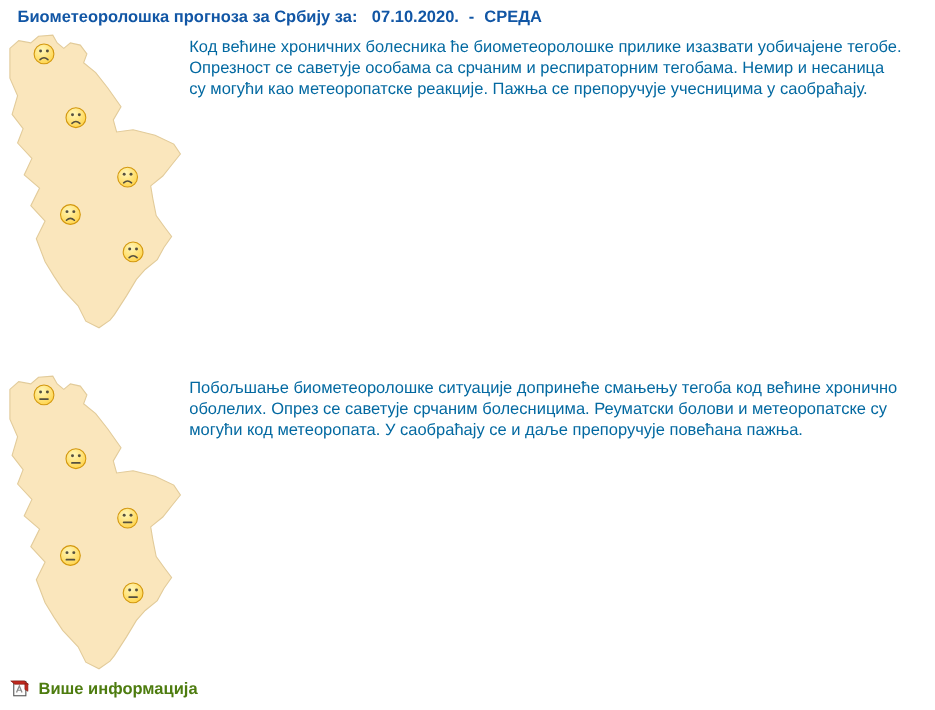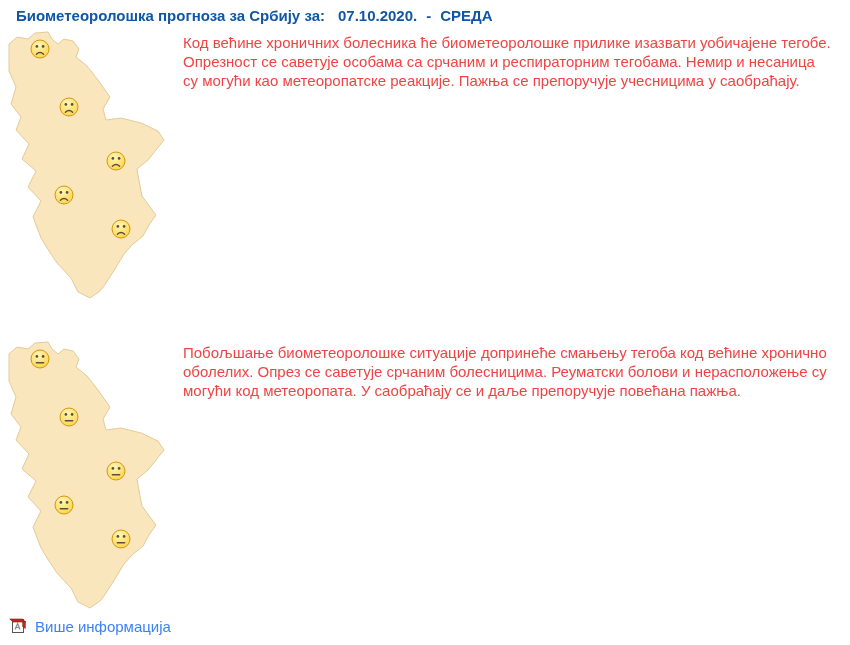--- a/index.html
+++ b/index.html
@@ -23,36 +23,36 @@
   #title-2 { top: 317px; }
 
   .map {
     position: absolute; left: 4px;
     width: 172px; height: 276px;
   }
   #map-1 { top: 30px; }
   #map-2 { top: 340px; }
 
   .forecast {
-    position: absolute; left: 183px; width: 648px;
+    position: absolute; left: 172px; width: 648px;
     margin: 0; font-size: 15px; line-height: 19px;
-    color: #ef4444; text-align: left;
+    color: #0369a1; text-align: left;
   }
   #forecast-1 { top: 33px; }
   #forecast-2 { top: 343px; }
 
   .footer {
     position: absolute; left: 9px; top: 617px;
     display: flex; align-items: center;
     text-decoration: none; cursor: pointer;
   }
   .footer .pdf-ic { width: 18px; height: 18px; display: inline-block; }
   .footer .link-label {
-    margin-left: 8px; font-size: 15px; font-weight: normal;
-    color: #3b82f6;
+    margin-left: 8px; font-size: 15px; font-weight: bold;
+    color: #4d7c0f;
   }
 </style>
 </head>
 <body>
 
 <div class="page">
 
   <h2 class="sec-title" id="title-1"><span>Биометеоролошка прогноза за Србију за:</span><span class="t-date">07.10.2020.</span><span class="t-sep">-</span><span class="t-day">СРЕДА</span></h2>
 
   <div class="map" id="map-1"><svg width="172" height="276" viewBox="0 0 172 276">
@@ -131,21 +131,21 @@
           <line x1="56.4" y1="168.8" x2="63.6" y2="168.8" stroke="#55503f" stroke-width="1.6" stroke-linecap="round"></line>
         </g>
         <g>
           <circle cx="117" cy="199" r="9" fill="url(#sgrad)" stroke="#d3980f" stroke-width="1"></circle>
           <circle cx="113.9" cy="196.4" r="1.35" fill="#55503f"></circle>
           <circle cx="120.1" cy="196.4" r="1.35" fill="#55503f"></circle>
           <line x1="113.4" y1="202.8" x2="120.6" y2="202.8" stroke="#55503f" stroke-width="1.6" stroke-linecap="round"></line>
         </g>
       </svg></div>
 
-  <p class="forecast" id="forecast-2">Побољшање биометеоролошке ситуације допринеће смањењу тегоба код већине хронично оболелих. Опрез се саветује срчаним болесницима. Реуматски болови и нерасположење су могући код метеоропата. У саобраћају се и даље препоручује повећана пажња.</p>
+  <p class="forecast" id="forecast-2">Побољшање биометеоролошке ситуације допринеће смањењу тегоба код већине хронично оболелих. Опрез се саветује срчаним болесницима. Реуматски болови и метеоропатске су могући код метеоропата. У саобраћају се и даље препоручује повећана пажња.</p>
 
   <a class="footer">
     <span class="pdf-ic" id="pdf-icon-slot"><svg width="18" height="18" viewBox="0 0 18 18">
           <rect x="3.5" y="2.5" width="11" height="13" fill="#fdfdfd" stroke="#555555" stroke-width="1"></rect>
           <path d="M6,12.5 L8.6,6.5 L11,12.5" fill="none" stroke="#8a8a8a" stroke-width="1.2"></path>
           <line x1="7" y1="10.5" x2="10.2" y2="10.5" stroke="#8a8a8a" stroke-width="1"></line>
           <path d="M0.8,2 L13.2,2 L16.8,5 L4.4,5 Z" fill="#c0281e" stroke="#7c1a10" stroke-width="0.6"></path>
           <path d="M13.6,4.6 L16.4,4.6 L16.4,11.5 L13.6,9.8 Z" fill="#c0281e" stroke="#7c1a10" stroke-width="0.5"></path>
         </svg></span>
     <span class="link-label">Више информација</span>

